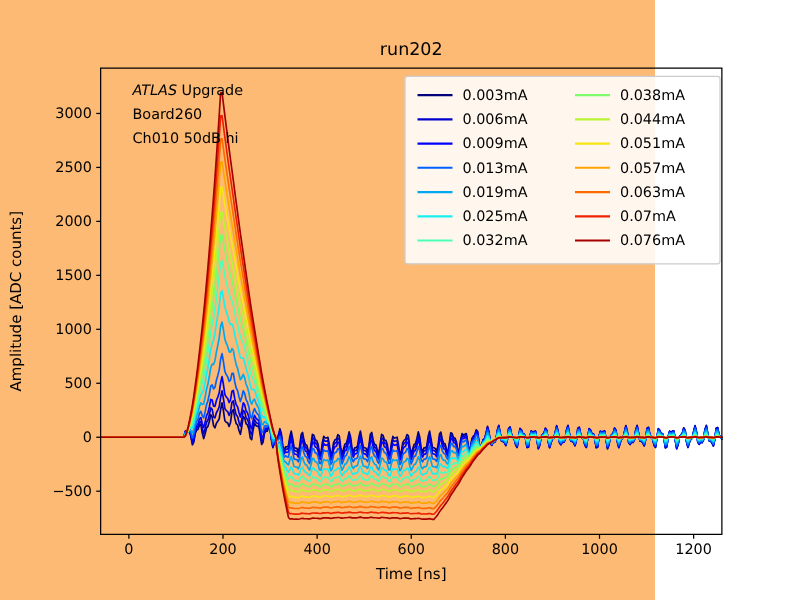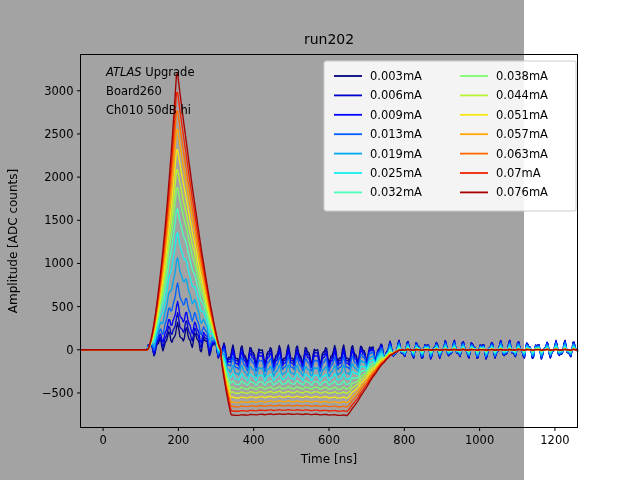--- a/index.html
+++ b/index.html
@@ -11,21 +11,21 @@
     width: 640px;
     height: 480px;
     font-family: "DejaVu Sans", sans-serif;
     color: #000000;
     overflow: hidden;
   }
   #figure {
     position: relative;
     width: 524px;
     height: 480px;
-    background: #a3a3a3;
+    background: #fdba74;
   }
   #plot-svg {
     position: absolute;
     left: 0;
     top: 0;
     width: 640px;
     height: 480px;
   }
   .tick-label {
     font-family: "DejaVu Sans", sans-serif;

